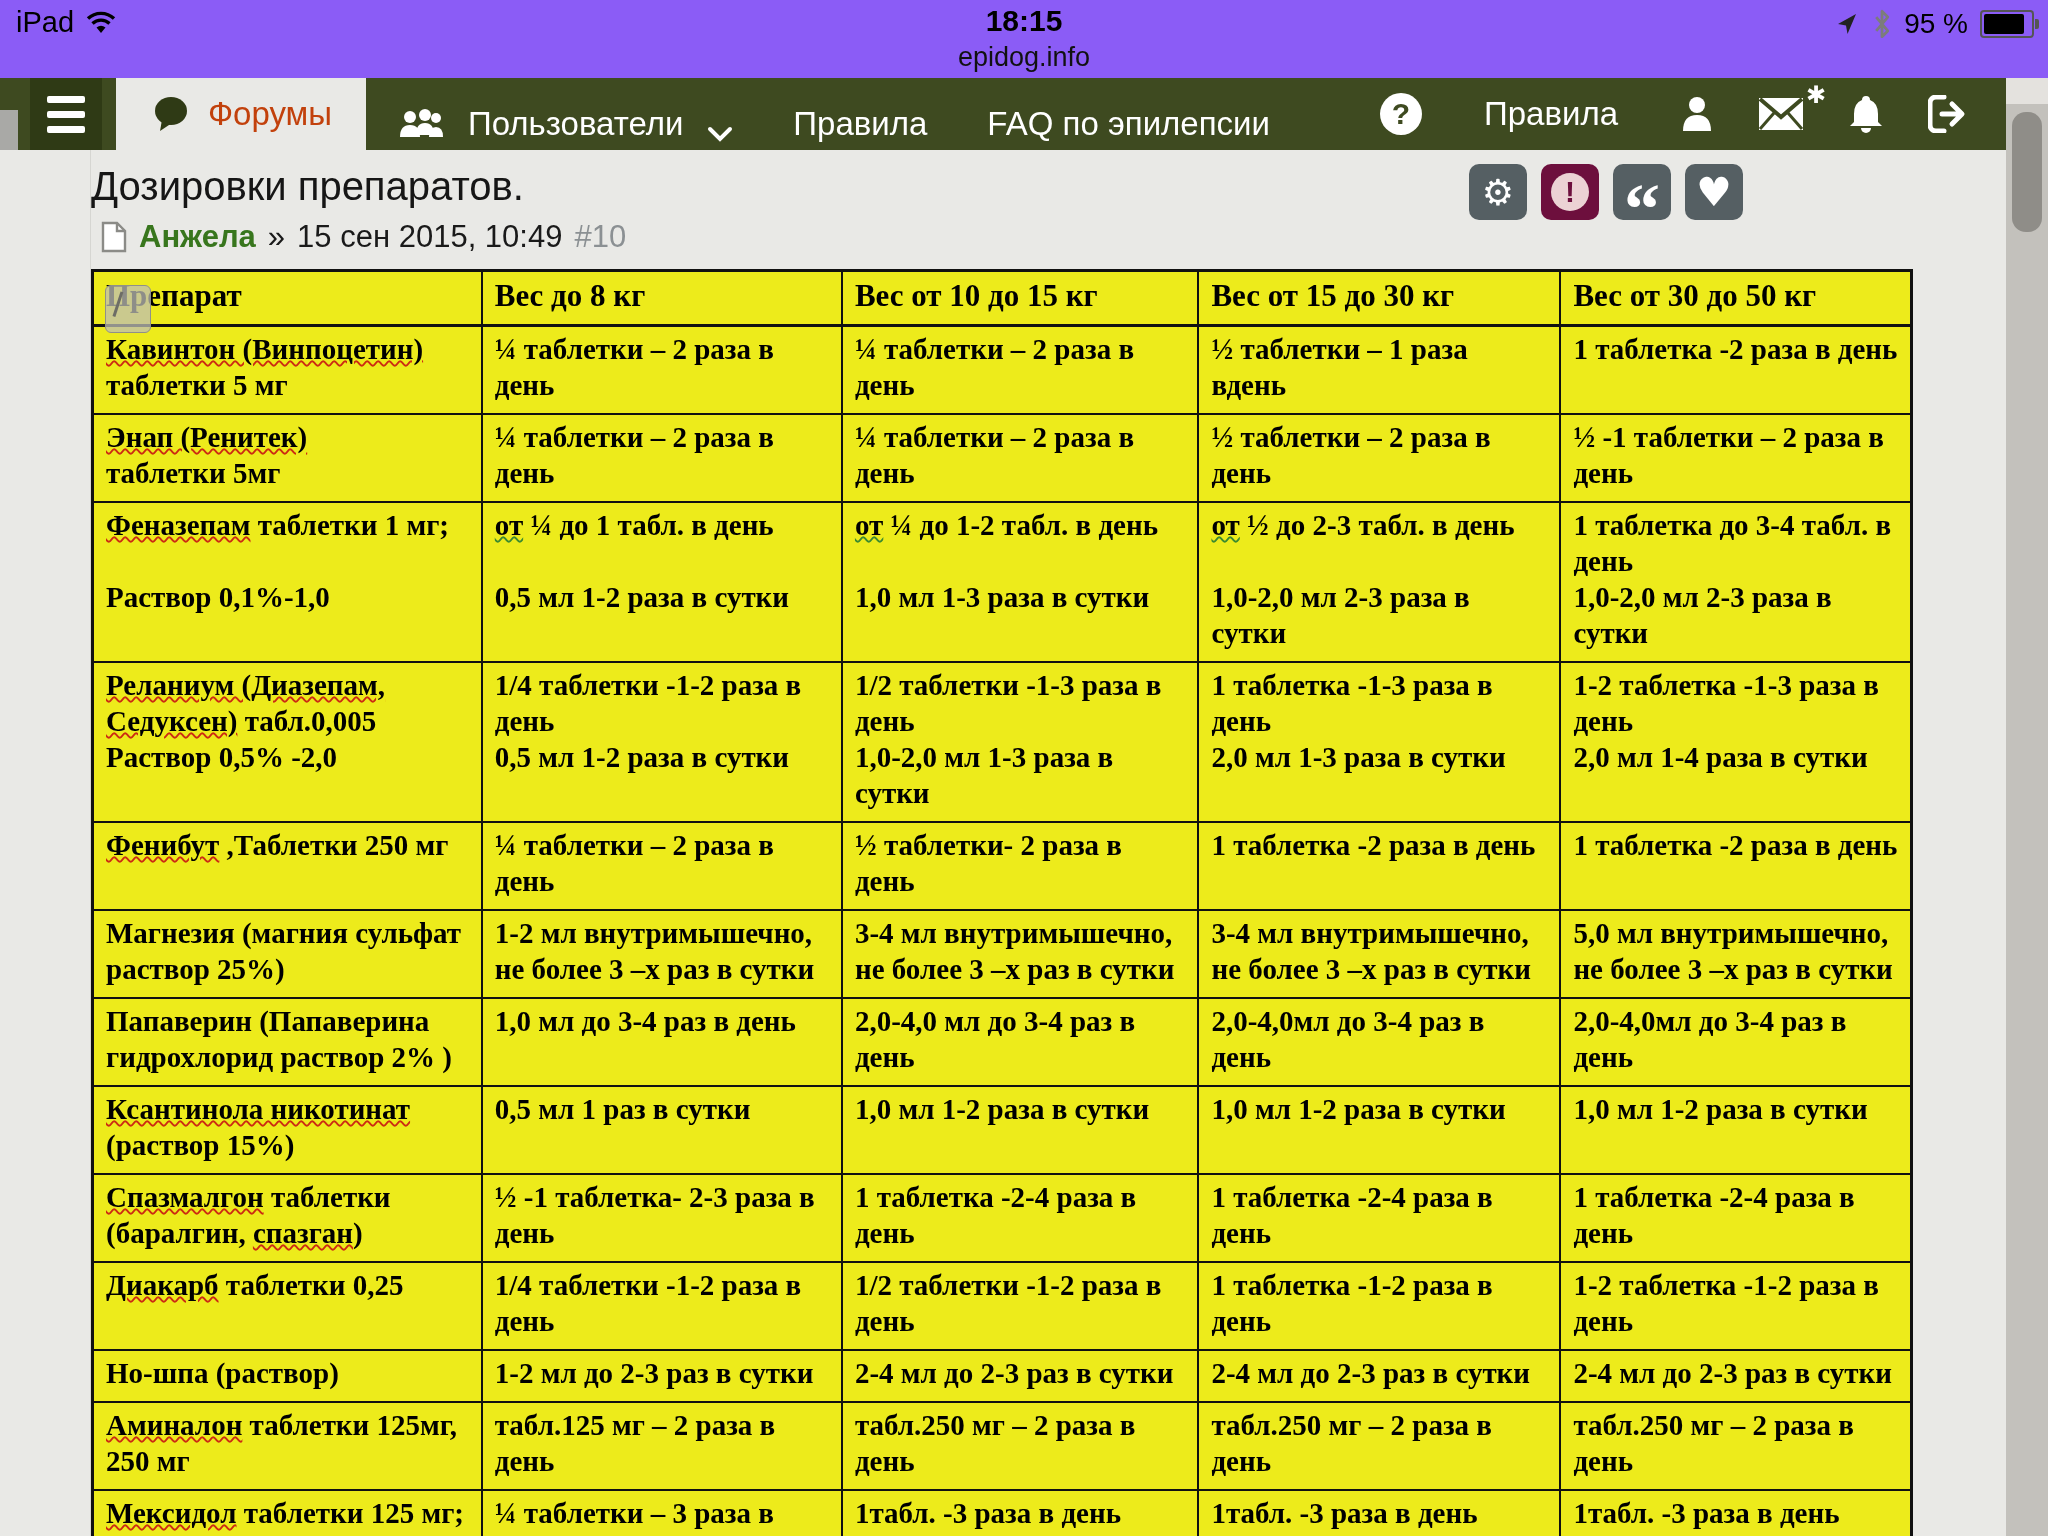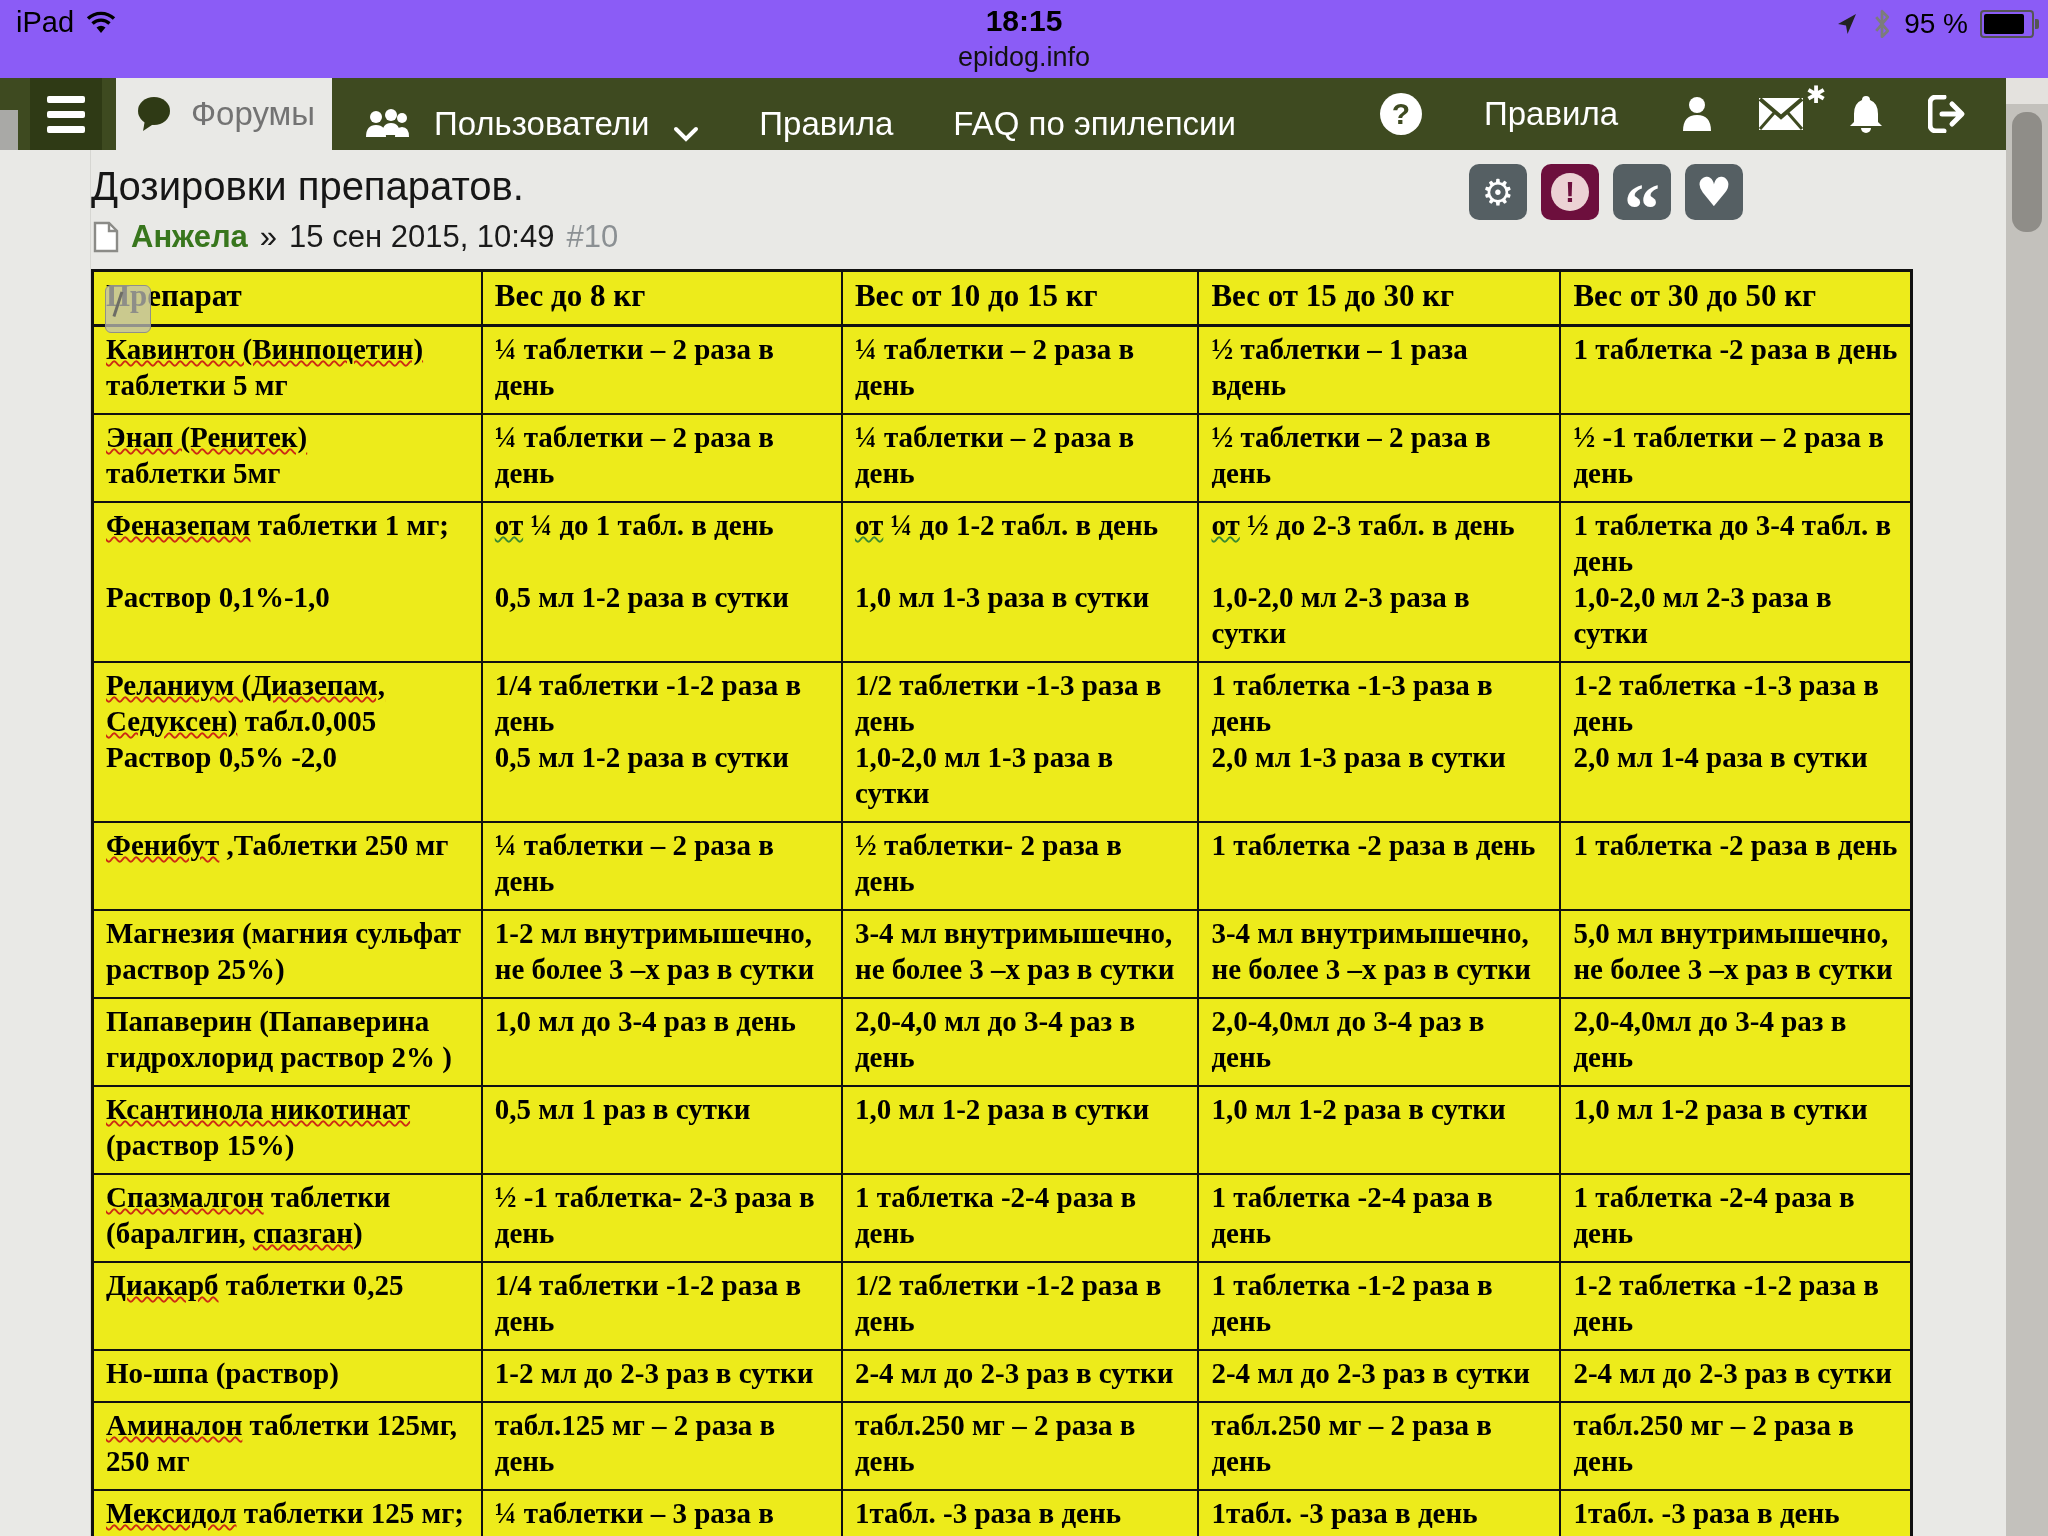--- a/index.html
+++ b/index.html
@@ -23,41 +23,41 @@
   .battery .tip{position:absolute;right:-7px;top:7px;width:4px;height:10px;background:#555;border-radius:0 2px 2px 0;}
   
   .navbar{
     position:absolute;left:0;top:78px;width:2006px;height:72px;background:#3e4a20;z-index:4;
     display:flex;align-items:stretch;color:#fff;font-size:33px;
   }
   .nav-notch{position:absolute;left:0;top:32px;width:18px;height:40px;background:#a9a9a6;}
   .hamburger{width:72px;background:#2f3a15;display:flex;flex-direction:column;justify-content:center;align-items:center;gap:8px;margin-left:30px;cursor:pointer;}
   .hamburger .bar{width:38px;height:7px;background:#fff;border-radius:2px;}
   .tab-active{
-    background:#e9e9e6;color:#737373;display:flex;align-items:center;gap:16px;
-    padding:0 17px;margin-left:14px;
+    background:#e9e9e6;color:#c2410c;display:flex;align-items:center;gap:16px;
+    padding:0 34px;margin-left:14px;
   }
   .nav-item{display:flex;align-items:flex-end;gap:24px;padding:7px 30px;cursor:pointer;}
   .nav-right{margin-left:auto;display:flex;align-items:center;gap:20px;padding-right:26px;}
   .icon-btn{display:flex;align-items:center;justify-content:center;padding:0 12px;cursor:pointer;}
   .qcircle{width:42px;height:42px;border-radius:50%;background:#fff;color:#3e4a20;font-weight:bold;
     font-size:30px;display:flex;align-items:center;justify-content:center;}
   .mail-wrap{position:relative;}
   .mail-star{position:absolute;right:-10px;top:-16px;font-size:24px;color:#fff;}
   
   .content{position:absolute;left:90px;top:150px;width:1842px;border-left:1px solid #d6d6d2;padding-left:0;}
   .page-title{font-size:40px;color:#161616;margin:14px 0 6px 0;font-weight:500;}
   .post-actions{position:absolute;left:1378px;top:0px;display:flex;gap:14px;}
   .act-btn{width:58px;height:56px;border-radius:10px;background:#555f63;display:flex;align-items:center;justify-content:center;cursor:pointer;}
   .act-btn.alert{background:#6d0f3d;}
   .alert-circle{width:38px;height:38px;border-radius:50%;background:#ecd2d4;color:#6d0f3d;font-weight:bold;font-size:30px;display:flex;align-items:center;justify-content:center;}
   .gear-glyph{color:#fff;font-size:36px;font-family:"DejaVu Sans",sans-serif;}
   .quote-glyph{color:#fff;font-size:72px;font-family:"Liberation Serif",serif;font-weight:bold;line-height:20px;margin-top:34px;}
   .heart-glyph{color:#fff;font-size:40px;font-family:"DejaVu Sans",sans-serif;}
-  .post-meta{display:flex;align-items:center;gap:12px;margin:10px 0 14px 2px;font-size:31px;color:#1a1a1a;text-align:center;}
+  .post-meta{display:flex;align-items:center;gap:12px;margin:10px 0 14px 10px;font-size:31px;color:#1a1a1a;text-align:center;}
   .author{color:#38761d;font-weight:bold;cursor:pointer;}
   .post-num{color:#8b9093;}
   
   table.dosage{
     border-collapse:collapse;margin-top:6px;width:1822px;background:#edeb1b;
     font-family:"Liberation Serif",serif;font-weight:bold;color:#000;
     border:3px solid #111;table-layout:fixed;
   }
   table.dosage th,table.dosage td{
     border:2px solid #111;vertical-align:top;text-align:left;

